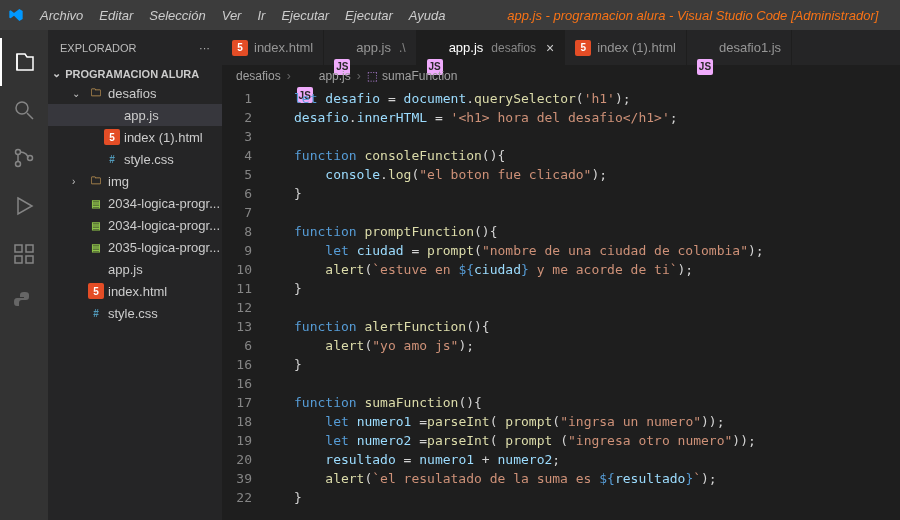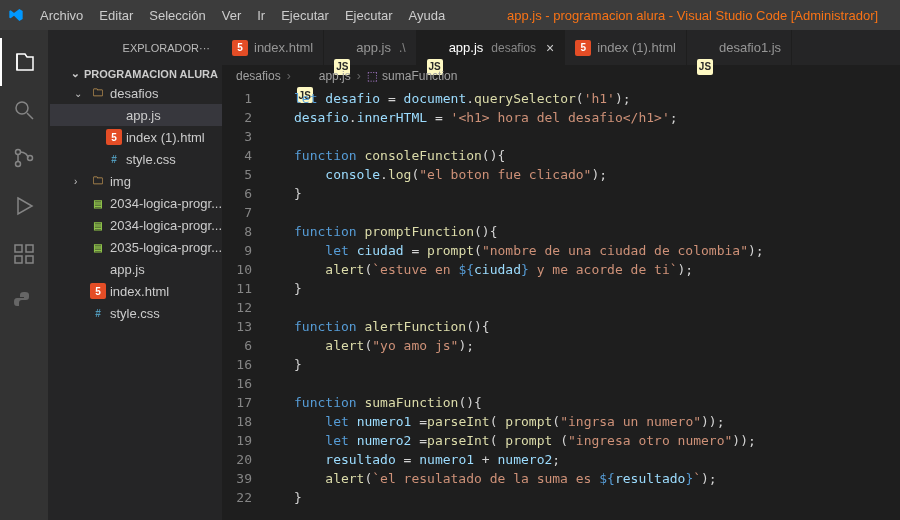--- a/index.html
+++ b/index.html
@@ -1,42 +1,42 @@
 <!DOCTYPE html>
 <html><head>
 <meta charset="utf-8">
 <style>
   * { margin: 0; padding: 0; box-sizing: border-box; }
   body { width: 900px; height: 520px; background: #1e1e1e; color: #cccccc; font-family: "Segoe UI", sans-serif; font-size: 13px; overflow: hidden; }
   
-  .titlebar { height: 30px; background: #3c3c3c; display: flex; align-items: center; padding: 0 8px; }
+  .titlebar { height: 30px; background: #3c3c3c; display: flex; align-items: center; padding: 0 8px; font-style: italic; }
   .titlebar .vscode-icon { width: 16px; height: 16px; margin-right: 8px; }
   .menubar { display: flex; }
   .menubar span { padding: 0 8px; color: #cccccc; cursor: default; }
   .title-text { flex: 1; text-align: center; color: #f97316; padding-left:40px; }
   
   .main { display: flex; height: calc(100% - 30px); }
   
   .activitybar { width: 48px; background: #333333; display: flex; flex-direction: column; align-items: center; padding-top: 8px; }
   .activitybar .act-icon { width: 48px; height: 48px; display: flex; align-items: center; justify-content: center; color: #858585; }
   .activitybar .act-icon.active { color: #ffffff; border-left: 2px solid #ffffff; }
   .activitybar svg { width: 24px; height: 24px; }
   
-  .sidebar { width: 174px; background: #252526; display: flex; flex-direction: column; align-items: flex-end; }
+  .sidebar { width: 174px; background: #252526; display: flex; flex-direction: column; }
   .sidebar-header { height: 35px; display: flex; align-items: center; justify-content: space-between; padding: 0 12px; font-size: 11px; color: #bbbbbb; }
   .sidebar-section { padding: 2px 4px 2px 4px; font-size: 11px; font-weight: bold; display:flex; align-items:center; gap:4px;}
   .tree { font-size: 13px; }
   .tree-row { height: 22px; display: flex; align-items: center; padding-left: 14px; gap: 4px; white-space: nowrap; overflow: hidden; }
   .tree-row.indent1 { padding-left: 24px; }
   .tree-row.indent2 { padding-left: 40px; }
   .tree-row.selected { background: #37373d; }
   .tree-row .chev { width: 12px; display:inline-block; color:#c5c5c5; font-size:10px;}
   .file-icon { width:16px; height:16px; display:inline-flex; align-items:center; justify-content:center; font-size:10px; border-radius:2px; font-weight:bold;}
   .ic-folder { color:#c09553; }
-  .ic-js { background:#fef9c3; color:#292929;margin-top:38px; }
+  .ic-js { background:#f0abfc; color:#292929;margin-top:38px; }
   .ic-html { background:#e44d26; color:#fff; }
   .ic-css { color:#519aba; }
   .ic-zip { color:#8dc149; }
   
   .editor-area { flex: 1; display: flex; flex-direction: column; background: #1e1e1e; min-width:0;}
   .tabs { height: 35px; background: #252526; display: flex; align-items:stretch;}
   .tab { display: flex; align-items: center; padding: 0 10px; gap: 6px; font-size: 13px; color: #969696; background: #2d2d2d; border-right: 1px solid #1e1e1e; cursor:default; }
   .tab.bg { background:#252526;}
   .tab.active { background: #1e1e1e; color: #ffffff; }
   .tab .suffix { color: #888888; font-size:12px; margin-left:2px;}

